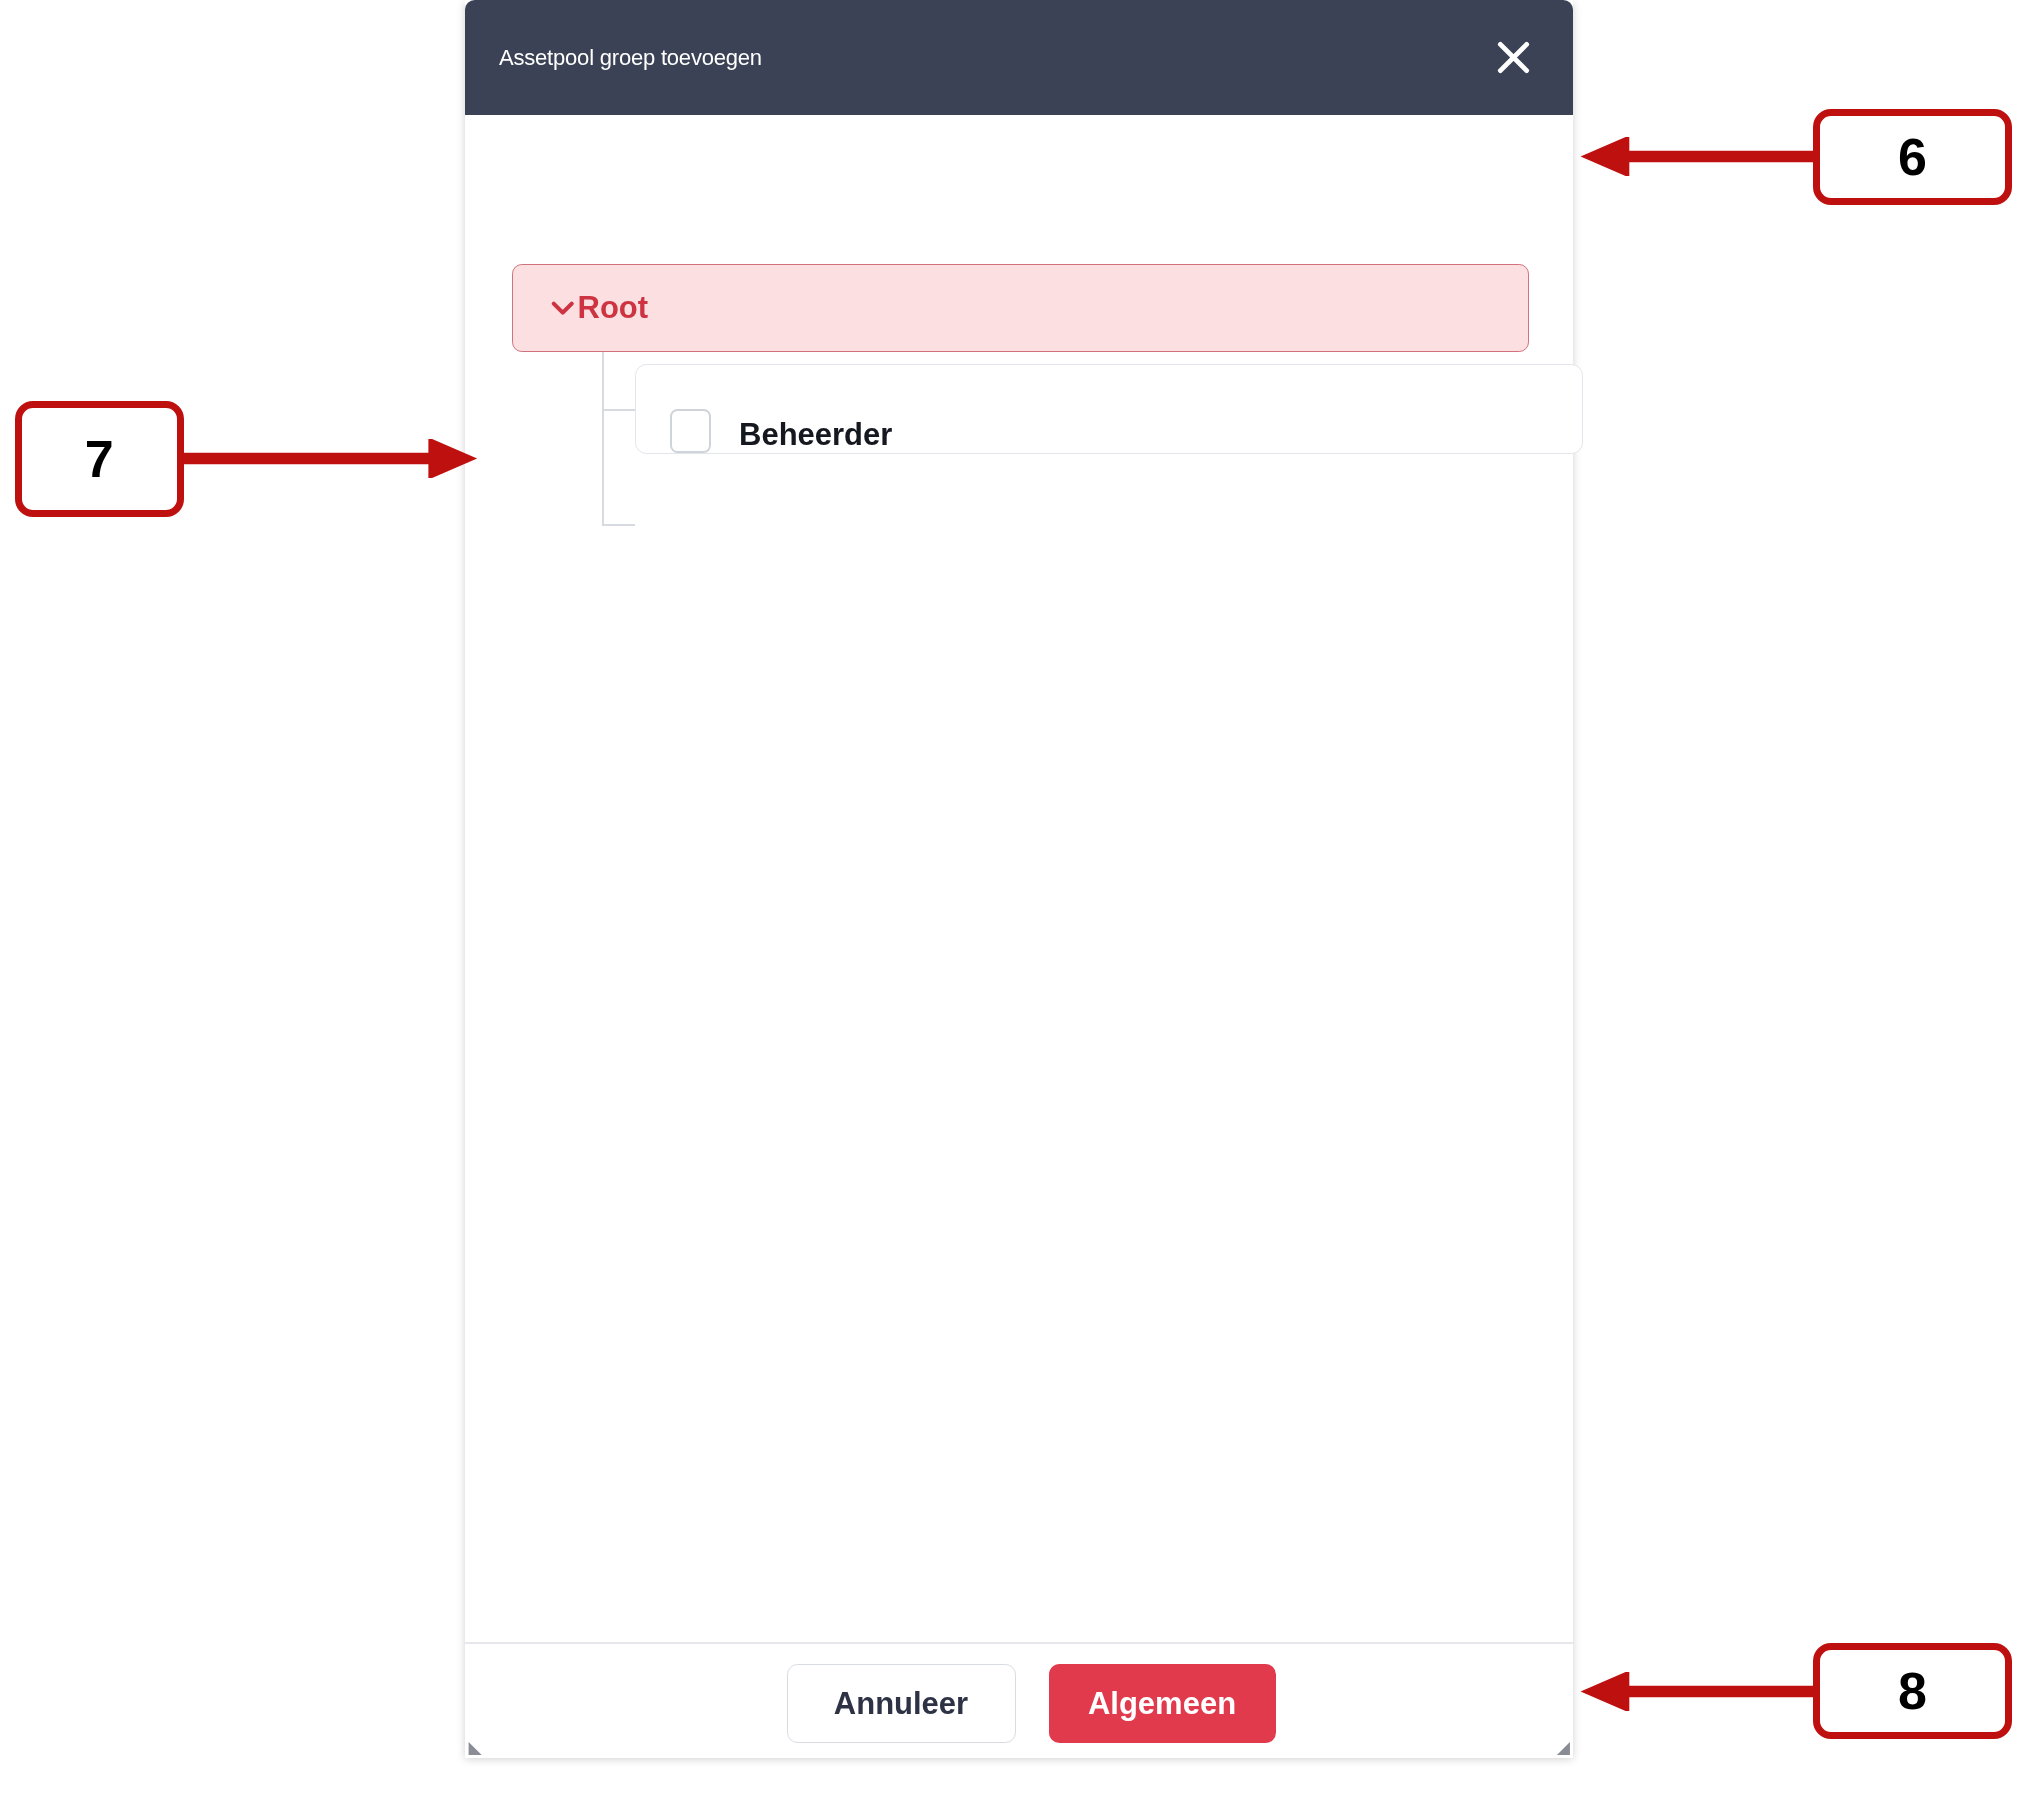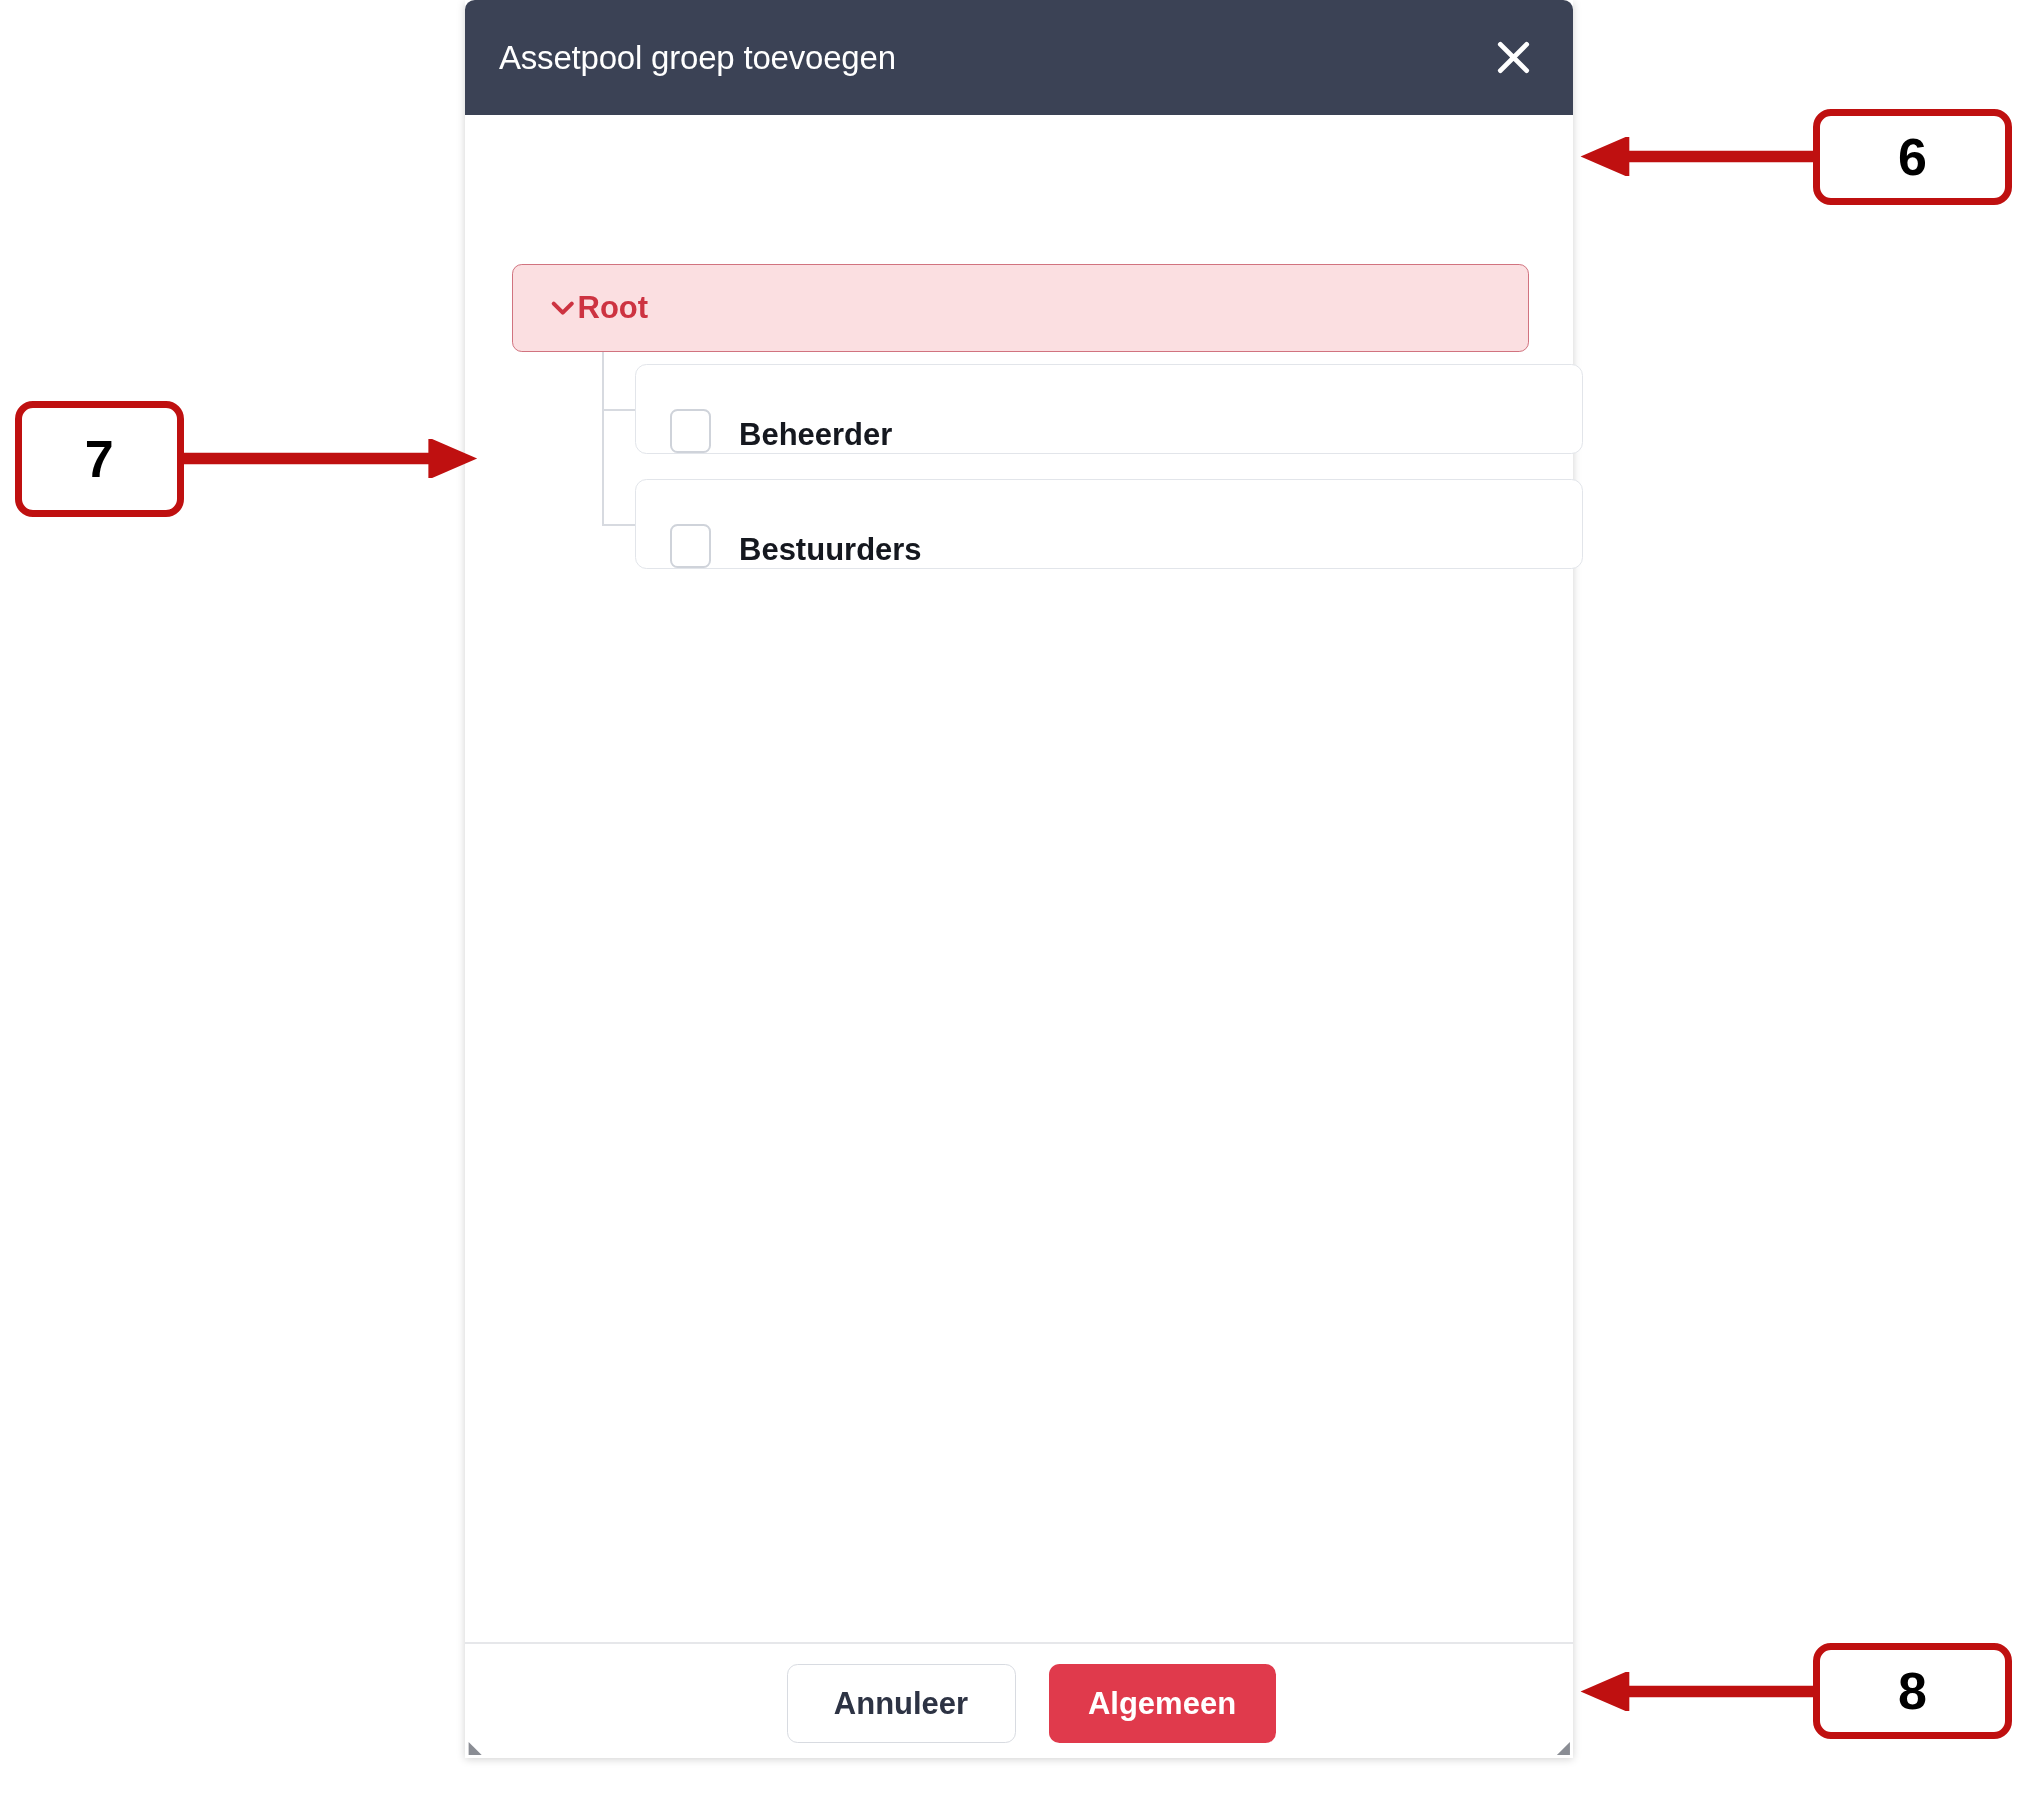--- a/index.html
+++ b/index.html
@@ -37,21 +37,21 @@
     border-top-left-radius: 9.8px;
     border-top-right-radius: 9.8px;
     box-sizing: border-box;
   }
   .dialog-title {
     position: absolute;
     left: 34px;
     top: 0;
     height: 115px;
     line-height: 115px;
-    font-size: 33px;
+    font-size: 22px;
     color: #ffffff;
     letter-spacing: -0.2px;
     white-space: nowrap;
   }
   .close-icon {
     position: absolute;
     right: 39px;
     top: 37px;
     width: 41px;
     height: 41px;
@@ -312,24 +312,20 @@
         <div class="child-wrap">
           <div class="child-connector"></div>
           <div class="child-row">
             <span class="checkbox"></span>
             <span class="child-label">Beheerder</span>
           </div>
         </div>
 
         <div class="child-wrap">
           <div class="child-connector"></div>
-          <div class="child-row">
-            <span class="checkbox"></span>
-            <span class="child-label">Bestuurders</span>
-          </div>
         </div>
 
       </div>
     </div>
   </div>
 
   <div class="dialog-footer">
     <div class="footer-divider"></div>
     <div class="footer-buttons">
       <div class="btn btn-cancel">Annuleer</div>

